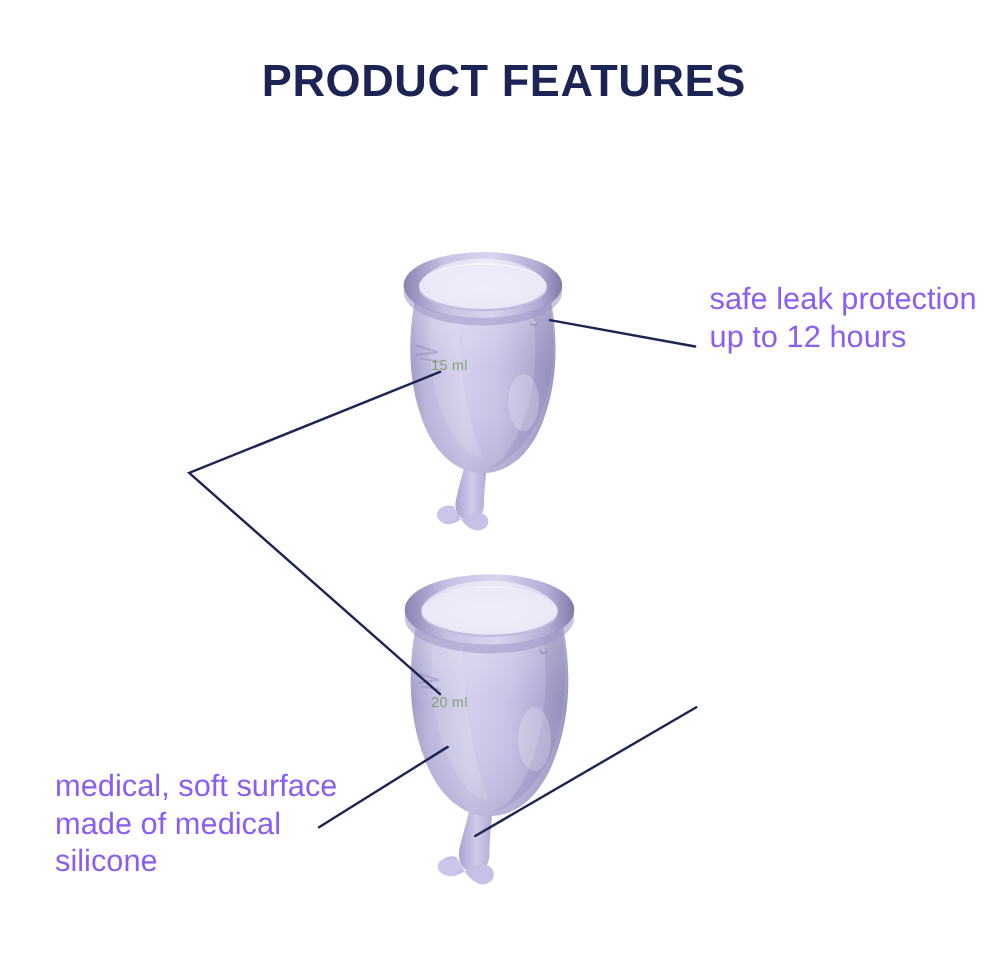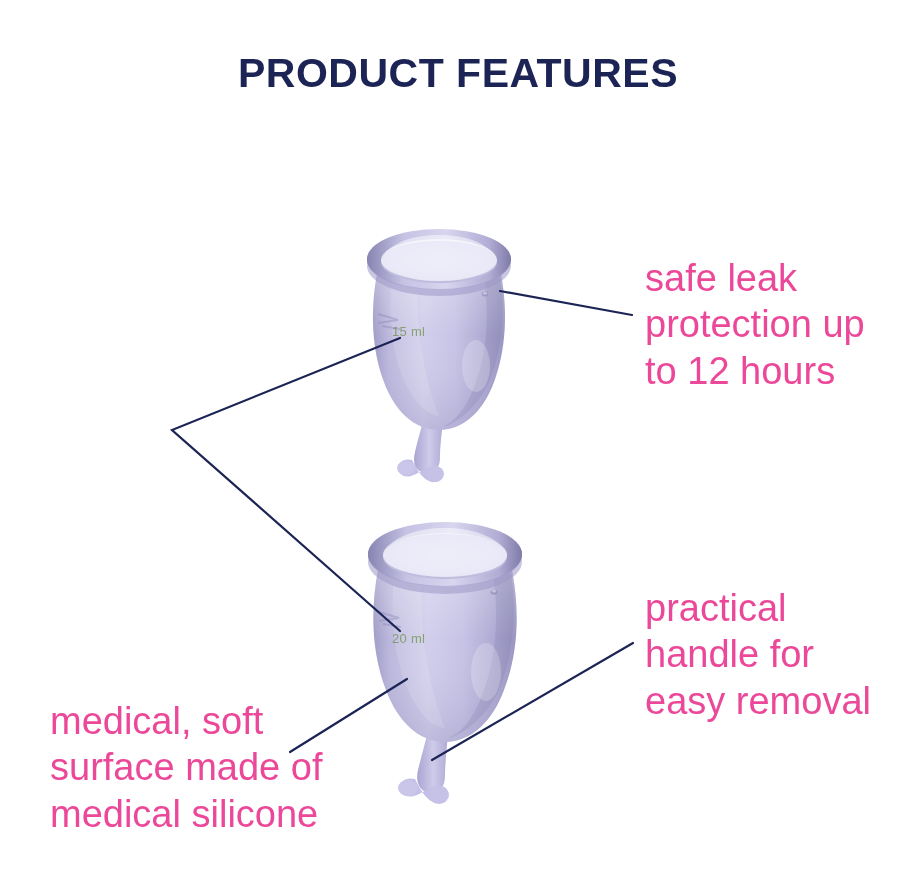--- a/index.html
+++ b/index.html
@@ -26,22 +26,22 @@
     font-size: 41px;
     font-weight: 700;
     letter-spacing: 0.5px;
     color: #1b2455;
     font-family: "Liberation Sans", sans-serif;
   }
 
   
   .callout {
     position: absolute;
-    color: #ec4899;
-    font-size: 38px;
+    color: #8b5cf6;
+    font-size: 28px;
     line-height: 1.22;
     font-weight: 400;
     font-family: "Liberation Sans", sans-serif;
     white-space: pre-line;
   }
   #callout-capacity   { left: 50px;  top: 295px; width: 185px; }
   #callout-leak       { left: 645px; top: 255px; width: 250px; }
   #callout-handle     { left: 645px; top: 585px; width: 250px; }
   #callout-silicone   { left: 50px;  top: 698px; width: 300px; }
 
@@ -253,17 +253,16 @@
     <line x1="500" y1="291" x2="632" y2="315" stroke="#1b2455" stroke-width="2.2" stroke-linecap="round"></line>
 
     <line x1="432" y1="760" x2="633" y2="643" stroke="#1b2455" stroke-width="2.2" stroke-linecap="round"></line>
 
     <line x1="407" y1="679" x2="290" y2="752" stroke="#1b2455" stroke-width="2.2" stroke-linecap="round"></line>
   </svg>
 
 
   <div class="callout" id="callout-leak">safe leak protection up to 12 hours</div>
 
-  <div class="callout" id="callout-handle">practical handle for easy removal</div>
 
   <div class="callout" id="callout-silicone">medical, soft surface made of medical silicone</div>
 
 </div>
 
 </body></html>

